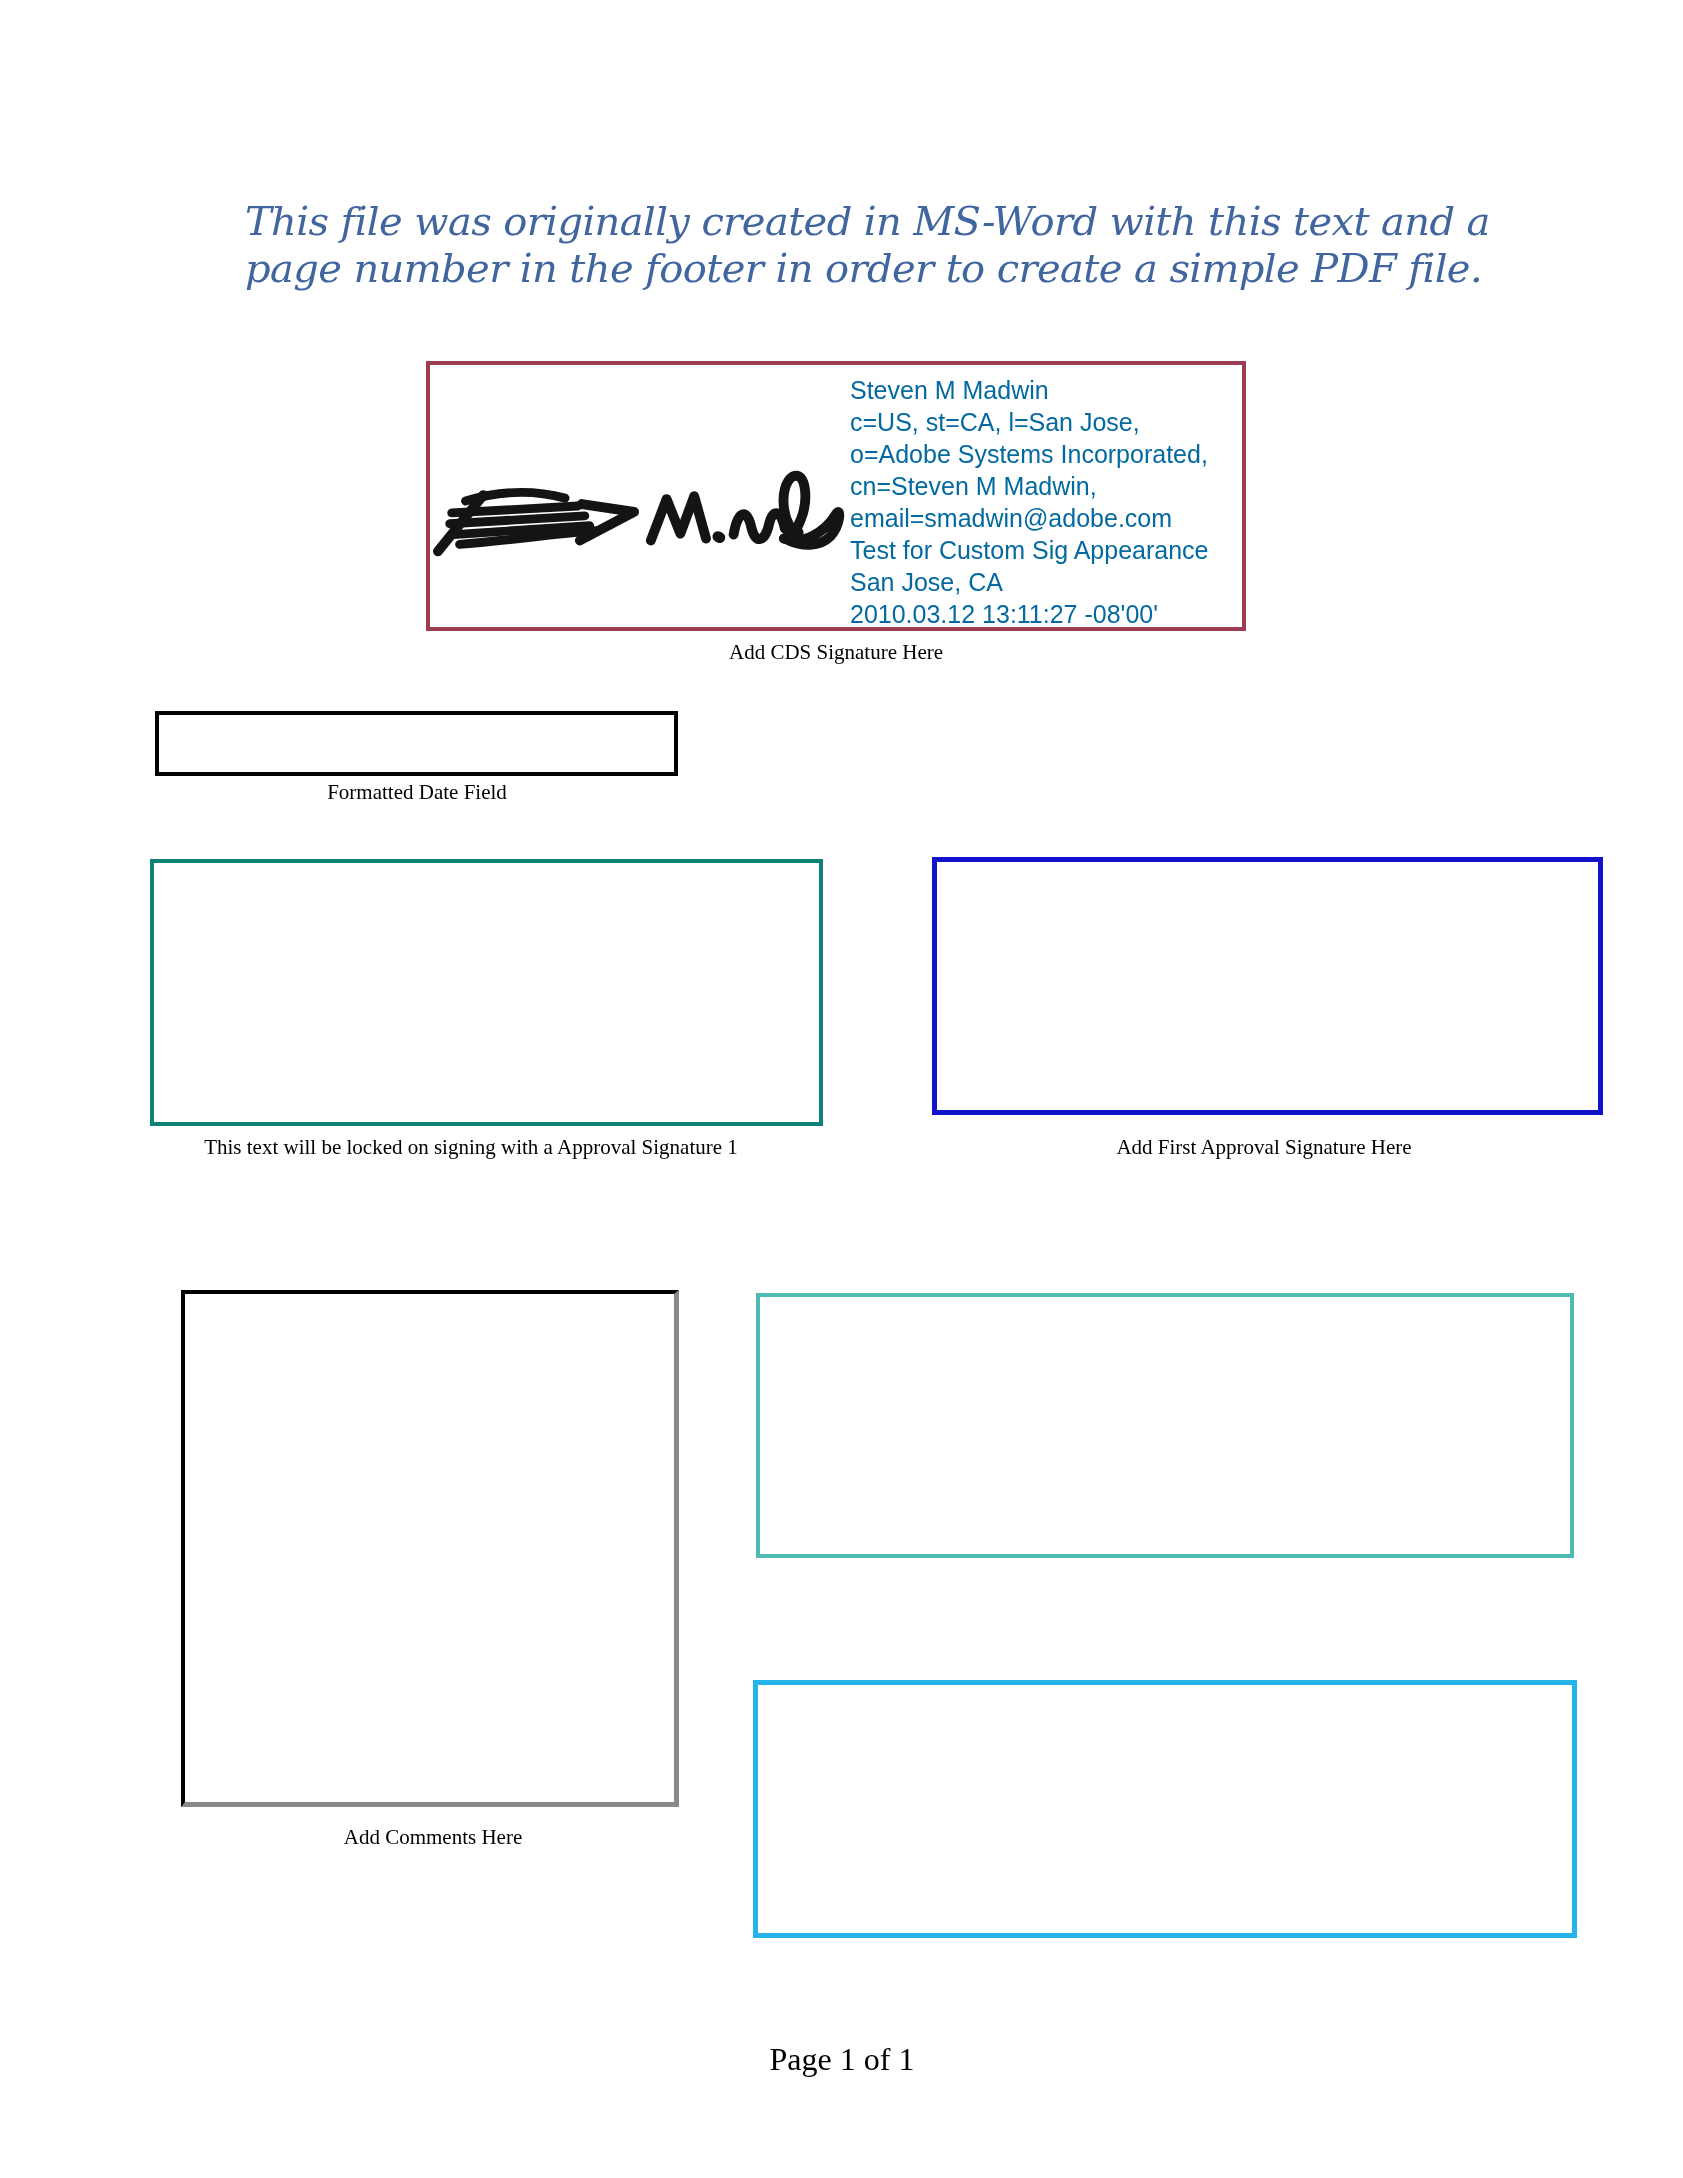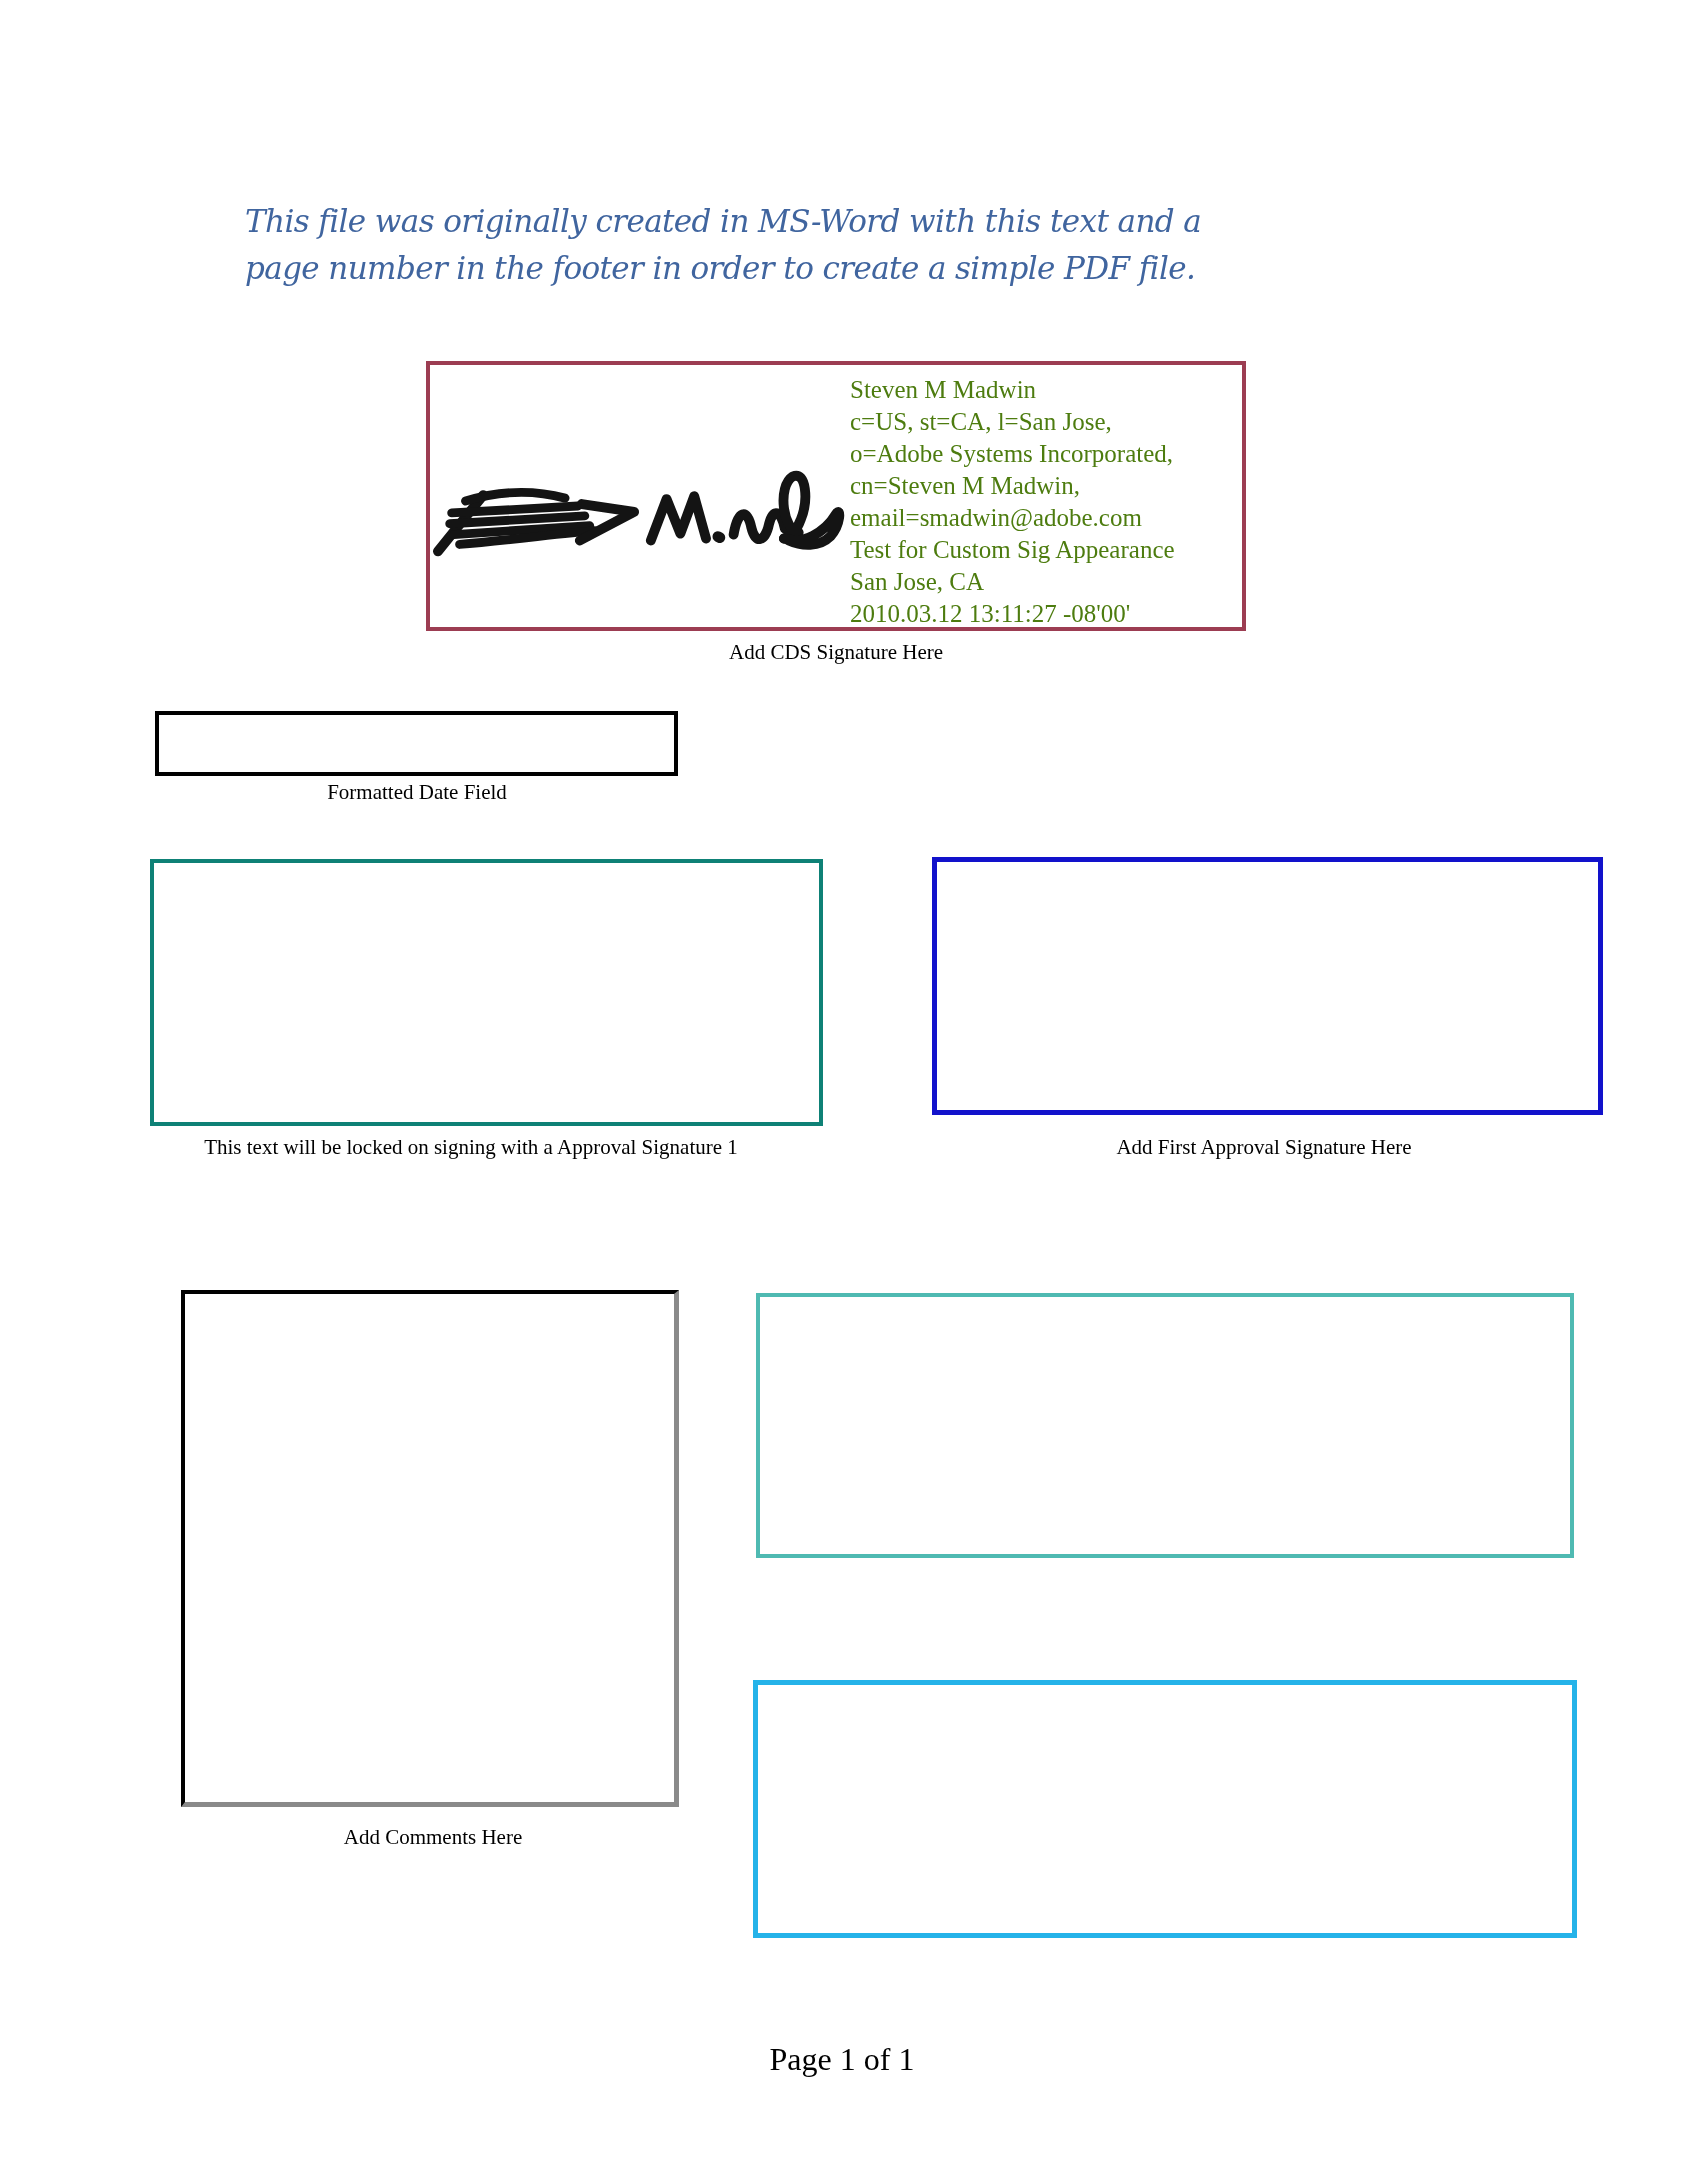--- a/index.html
+++ b/index.html
@@ -9,43 +9,43 @@
     background:#ffffff;
     overflow:hidden;
     font-family:"Liberation Serif", serif;
   }
 
   
   .intro {
     position:absolute; left:245px; top:198px;
     font-family:"DejaVu Serif", serif;
     font-style:italic;
-    font-size:31px; line-height:47px;
+    font-size:40px; line-height:47px;
     letter-spacing:-0.6px;
     white-space:nowrap;
   }
 
   
   .fieldbox { position:absolute; border-style:solid; background:#ffffff; box-sizing:content-box; }
 
   .cds-box   { left:426px; top:361px;  width:812px; height:262px; border-width:4px; }
   .date-box  { left:155px; top:711px;  width:515px; height:57px;  border-width:4px; }
   .teal-box  { left:150px; top:859px;  width:665px; height:259px; border-width:4px; }
   .blue-box  { left:932px; top:857px;  width:661px; height:248px; border-width:5px; }
   .comments-box { left:181px; top:1290px; width:489px; height:508px; border-width:4px 5px 5px 4px; }
   .second-box { left:756px; top:1293px; width:810px; height:257px; border-width:4px; }
   .third-box  { left:753px; top:1680px; width:814px; height:248px; border-width:5px; }
 
   
   .sig-svg { position:absolute; left:2px; top:83px; width:414px; height:117px; }
   .cert-block {
     position:absolute; left:420px; top:9px;
-    font-family:Liberation Serif, serif;
+    font-family:Liberation Sans, sans-serif;
     font-size:25px; line-height:32px;
-    color:#4d7c0f; white-space:nowrap;
+    color:#0369a1; white-space:nowrap;
   }
 
   
   .lbl {
     position:absolute;
     transform:translateX(-50%);
     font-family:"Liberation Serif", serif;
     font-size:21px; color:#000000;
     white-space:nowrap;
   }

